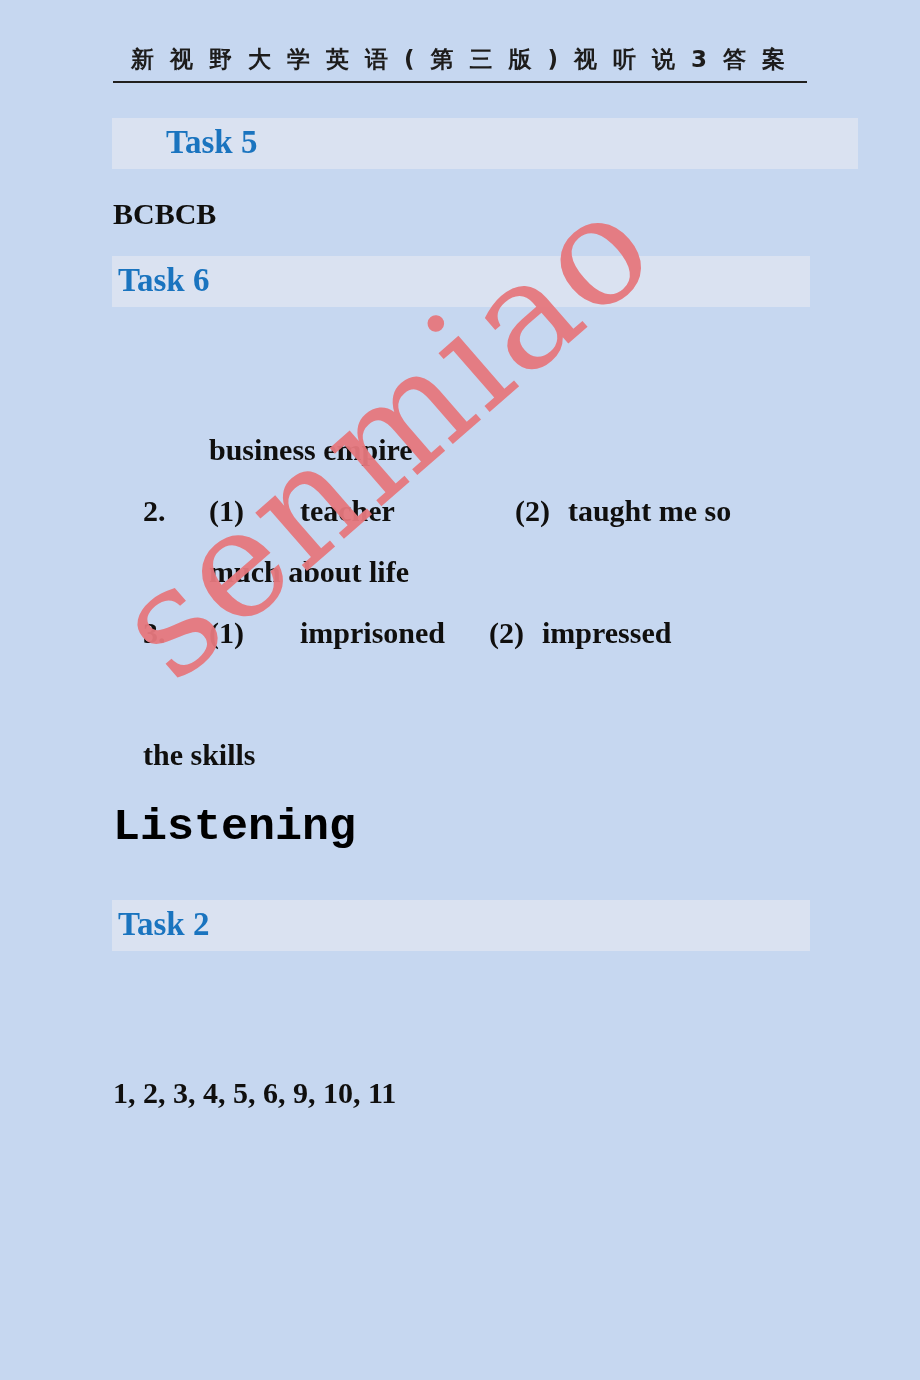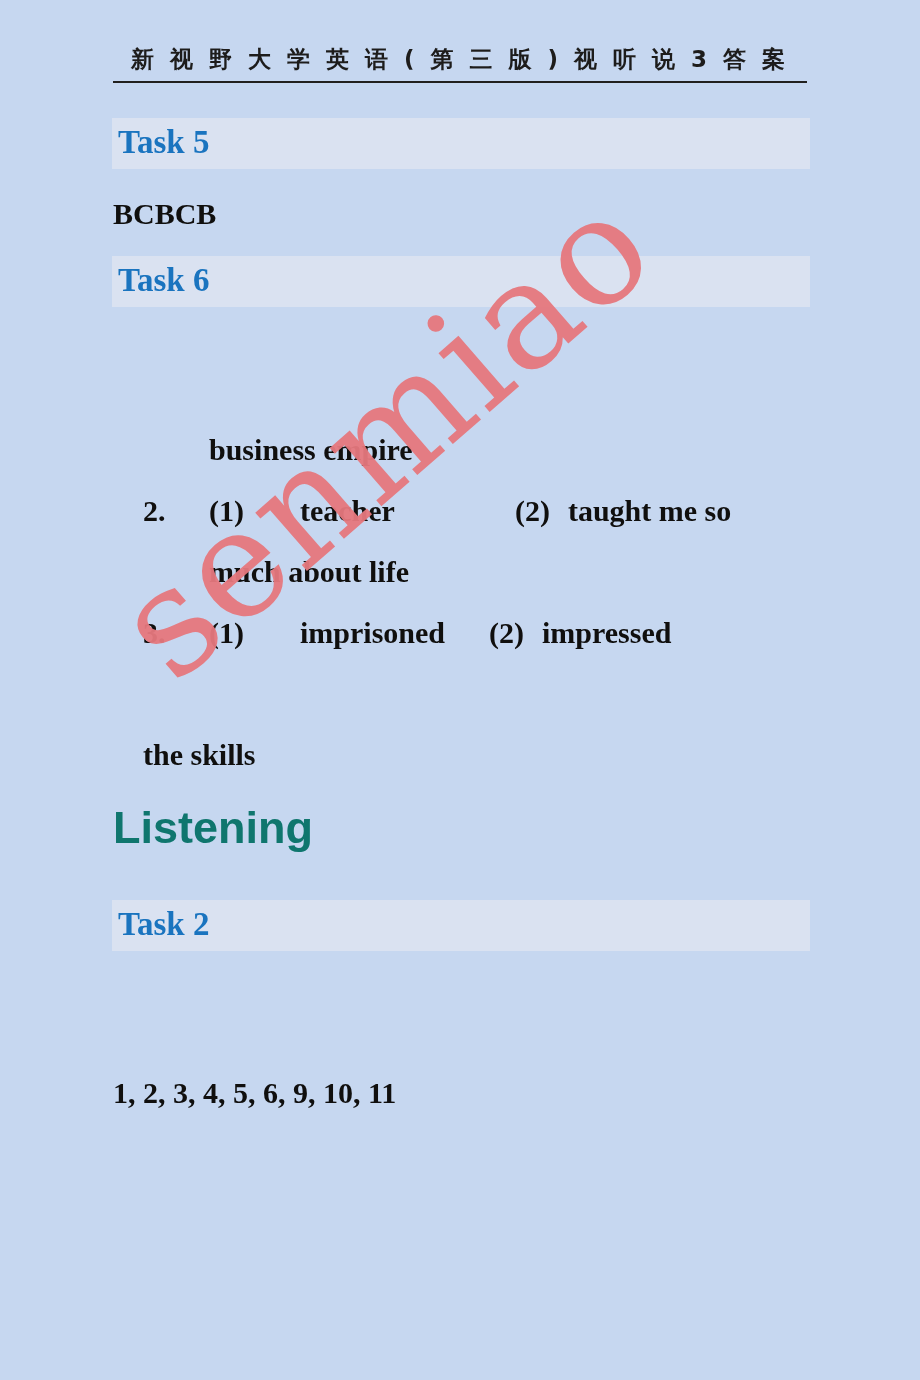--- a/index.html
+++ b/index.html
@@ -86,24 +86,24 @@
   .lab  { display: inline-block; }
   .gap-a { display: inline-block; width: 92px; }
   .gap-b { display: inline-block; width: 56px; }
   .gap-c { display: inline-block; width: 70px; }
   .indent { display: inline-block; width: 66px; }
 
   
   .section-title {
     position: absolute;
     left: 113px;
-    font-family: Liberation Sans, sans-serif;
+    font-family: Liberation Mono, monospace;
     font-weight: bold;
     font-size: 45px;
-    color: #0f766e;
+    color: #000000;
     line-height: 1.0;
     white-space: pre;
   }
 
   
   .page-footer {
     position: absolute;
     left: 0;
     top: 1312px;
     width: 920px;
@@ -132,21 +132,21 @@
     z-index: 5;
   }
 </style>
 </head>
 <body>
 
 <div id="page">
 
   <div class="doc-header">新 视 野 大 学 英 语 ( 第 三 版 ) 视 听 说  3  答 案</div>
 
-  <div class="banner-group" style="top:118px;">
+  <div class="banner-group" style="top:118px;padding-left:48px;">
     <div class="banner">Task 5</div>
   </div>
 
   <div class="body-line" style="left:113px; top:199px;">BCBCB</div>
 
   <div class="banner-group" style="top:256px;">
     <div class="banner">Task 6</div>
   </div>
 
   <div class="ans-row" style="top:405px;">

